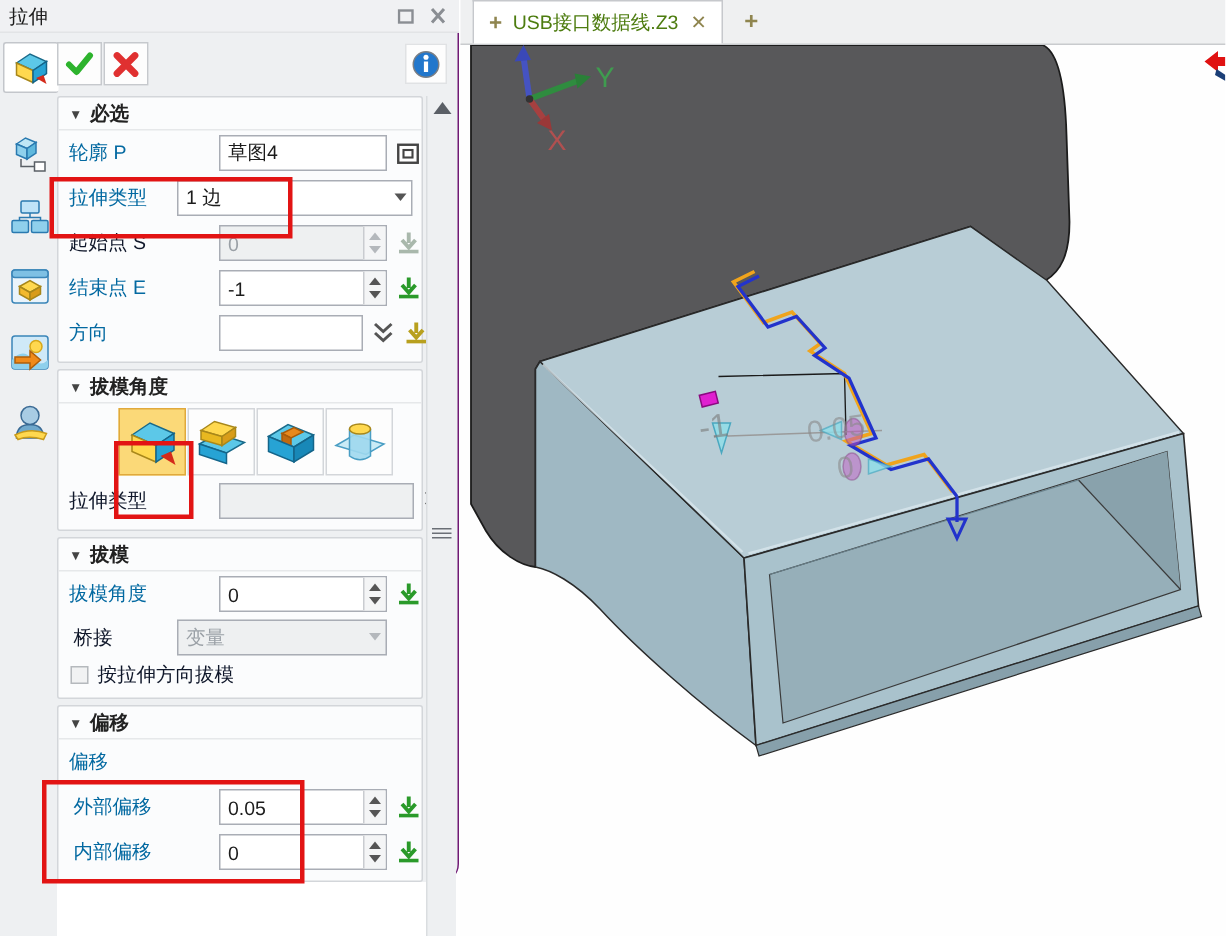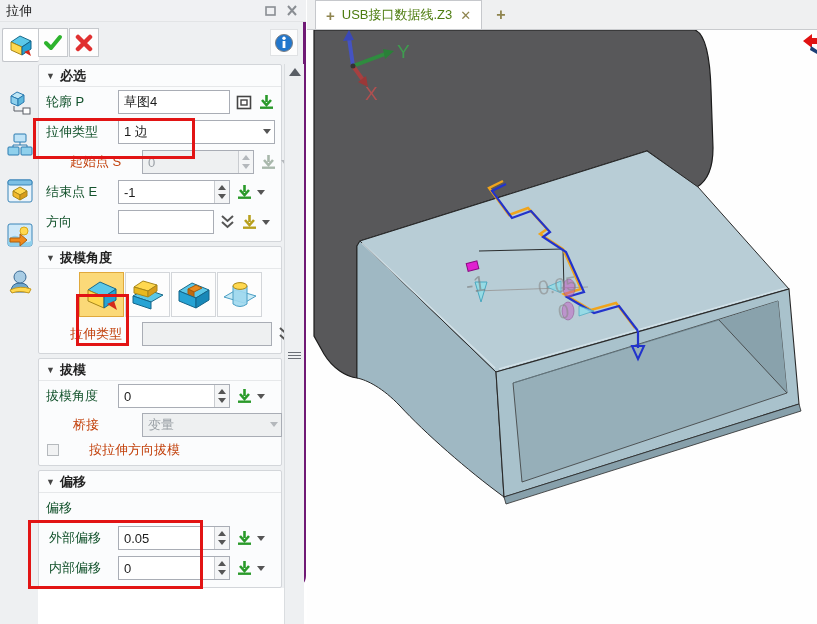--- a/index.html
+++ b/index.html
@@ -1,40 +1,40 @@
 <!DOCTYPE html>
 <html><head>
 <meta charset="utf-8">
 <style>
   * { margin:0; padding:0; box-sizing:border-box; }
   html,body { width:817px; height:624px; overflow:hidden; }
   body { font-family:"Liberation Sans","DejaVu Sans",sans-serif; background:#fff; }
   .app { position:relative; width:817px; height:624px; background:#fff; }
 
   
-  .dock { position:absolute; left:0; top:0; width:306px; height:588px; background:#eef0f2; border-right:3px solid #701a75;border-radius:12px; }
+  .dock { position:absolute; left:0; top:0; width:306px; height:588px; background:#eef0f2; border-right:1px solid #701a75;border-radius:12px; }
   .titlebar { position:absolute; left:0; top:0; width:306px; height:22px; background:#f0f1f3; display:flex; align-items:center; padding:0 6px; border-bottom:1px solid #e2e4e6;}
   .titlebar .t { font-size:13px; color:#1c1c1c; flex:1; }
   .winbtn { width:16px; height:14px; margin-left:6px; display:flex; align-items:center; justify-content:center; cursor:default; }
   .sidebar { position:absolute; left:0; top:22px; width:38px; height:602px; background:#eef0f2; }
   .sidetab { position:absolute; left:2px; width:35px; height:34px; display:flex; align-items:center; justify-content:center; border-radius:2px; }
   .sidetab.active { background:#fff; border:1px solid #c3c6cb; border-right:none; width:37px; }
   .panelcol { position:absolute; left:38px; top:22px; width:246px; height:602px; }
   .toolbar { height:40px; display:flex; align-items:center; padding:1px 2px 0 0; }
   .tbtn { width:30px; height:29px; background:#fdfdfd; border:1px solid #c6c9cd; display:flex; align-items:center; justify-content:center; margin-right:1px; }
   .infobtn { margin-left:auto; margin-right:-16px; width:28px; height:27px; background:#fdfdfd; border:1px solid #e0e2e4; display:flex; align-items:center; justify-content:center; }
   .sections { position:absolute; left:0; top:42px; width:244px; }
   .section { background:#fbfcfd; border:1px solid #d3d6da; border-radius:2px; margin-bottom:4px; padding-bottom:4px; }
   .sec-h { height:22px; display:flex; align-items:center; padding-left:7px; font-size:13px; font-weight:bold; color:#222; border-bottom:1px solid #e6e8ea; }
   .tri { font-size:9px; color:#444; margin-right:5px; }
   .row { display:flex; align-items:center; height:30px; padding:0 4px 0 7px; }
   .row.sub { padding-left:10px; }
-  .lbl { width:72px; font-size:13px; color:#14532d; flex-shrink:0; }
-  .lbl.dis, .chklbl.dis { color:#c2410c;margin-left:24px; }
-  .fldwrap { position:relative; width:112px; height:24px; flex-shrink:0; }
+  .lbl { width:72px; font-size:13px; color:#0369a1; flex-shrink:0; }
+  .lbl.dis, .chklbl.dis { color:#0f172a; }
+  .fldwrap { position:relative; width:112px; height:24px; flex-shrink:0;margin-left:28px; }
   .fld { width:100%; height:24px; border:1px solid #a9adb5; background:#fff; font-size:13px; padding:0 18px 0 5px; font-family:inherit; color:#1c1c1c; }
   .fld.dis { background:#eef0f1; color:#9aa0a6; }
   .combo { position:relative; width:157px; height:24px; flex-shrink:0; }
   .combo .fld { padding-right:32px; }
   .spin { position:absolute; right:1px; top:1px; width:15px; height:22px; background:#f4f5f6; border-left:1px solid #c9ccd0; display:flex; flex-direction:column; align-items:center; justify-content:space-evenly; }
   .spin i { width:0; height:0; border-left:4px solid transparent; border-right:4px solid transparent; }
   .spin .up { border-bottom:5px solid #555; } .spin .dn { border-top:5px solid #555; }
   .spin.dis .up { border-bottom-color:#b4b8bc; } .spin.dis .dn { border-top-color:#b4b8bc; }
   .caret { position:absolute; right:4px; top:9px; width:0; height:0; border-left:4px solid transparent; border-right:4px solid transparent; border-top:5px solid #555; }
   .caret.free { position:static; margin-left:4px; }

